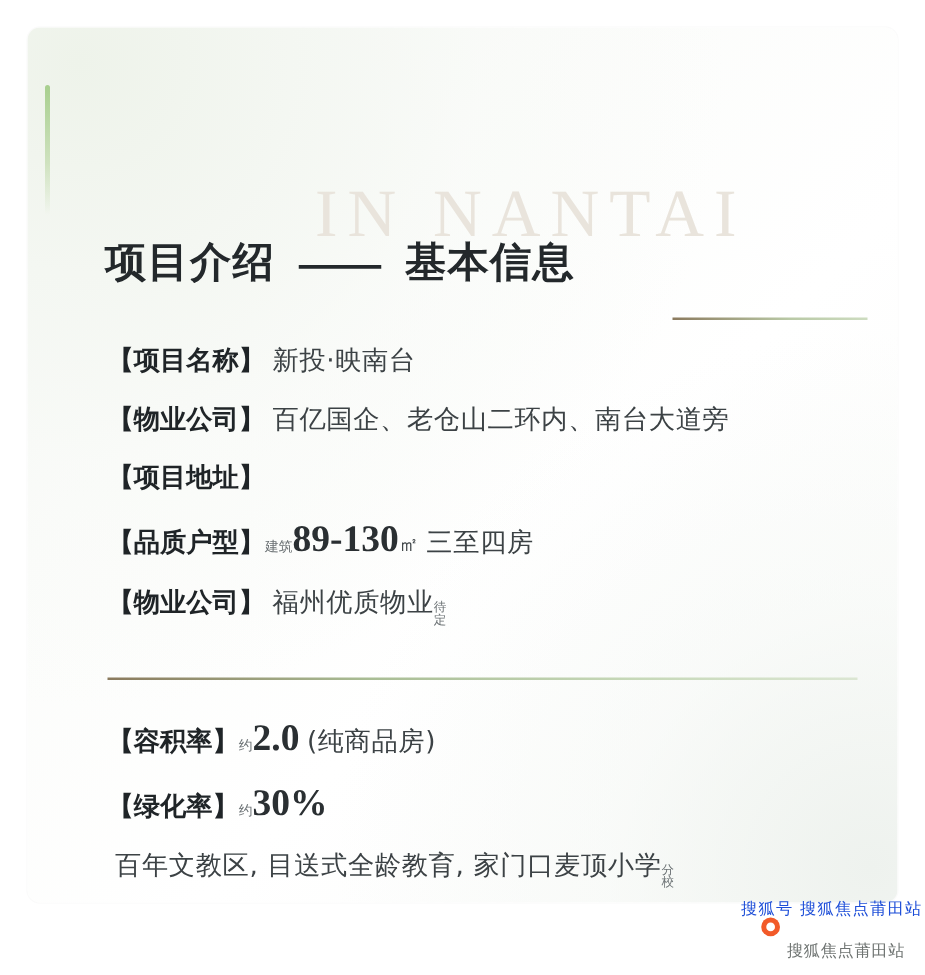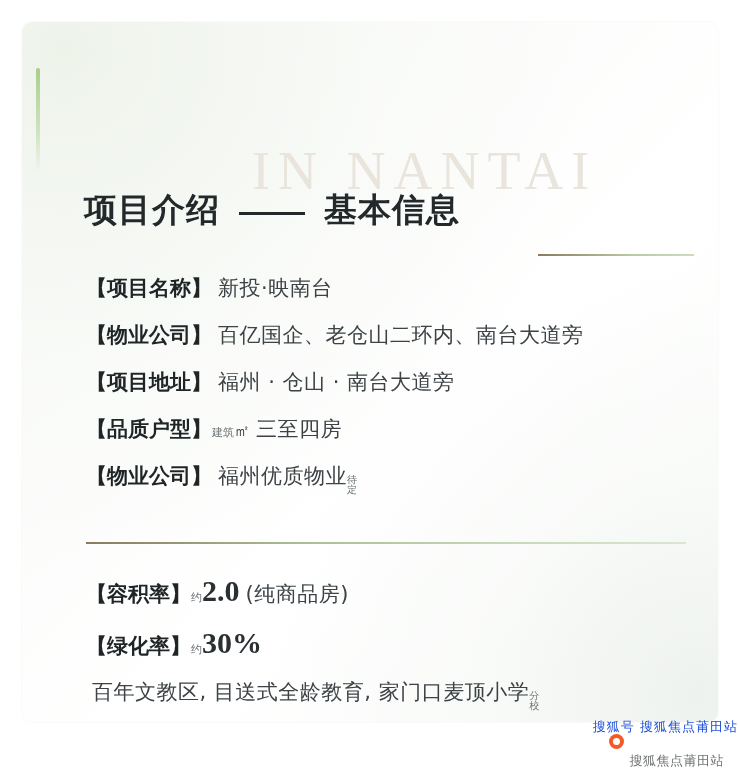--- a/index.html
+++ b/index.html
@@ -240,26 +240,26 @@
         <span class="value">新投·映南台</span>
       </div>
 
       <div class="info-row">
         <span class="label">【物业公司】</span>
         <span class="value">百亿国企、老仓山二环内、南台大道旁</span>
       </div>
 
       <div class="info-row">
         <span class="label">【项目地址】</span>
-        <span class="value">福州 · 仓山 · 南台大道旁</span>
       </div>
 
       <div class="info-row">
         <span class="label">【品质户型】</span>
         <span class="sup">建筑</span>
+        <span class="value-serif-big">89-130</span>
         <span class="unit-sq">㎡</span>
         <span class="value">三至四房</span>
       </div>
 
       <div class="info-row">
         <span class="label">【物业公司】</span>
         <span class="value">福州优质物业</span>
         <span class="sup-stack">
           <span>待</span><br>
           <span>定</span>

